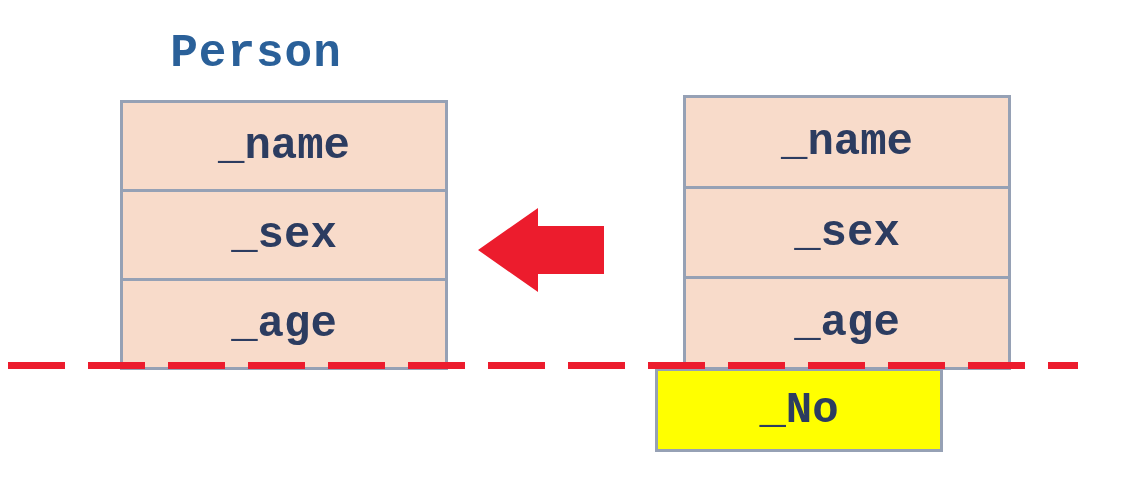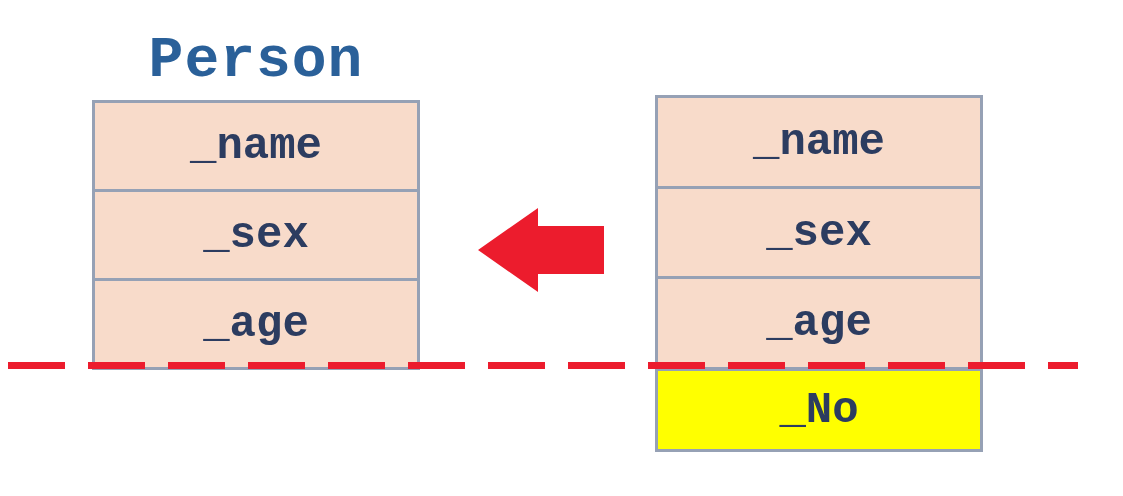--- a/index.html
+++ b/index.html
@@ -15,34 +15,35 @@
     position:relative;
     width:1123px;height:496px;
     background:#ffffff;
     overflow:hidden;
     font-family:"Liberation Mono","DejaVu Sans Mono",monospace;
   }
   .cls-title{
     position:absolute;
     width:328px;
     text-align:center;
-    font-size:58px;
+    font-size:46px;
     font-weight:bold;
     color:var(--title-blue);
     letter-spacing:1px;
     white-space:nowrap;
   }
   .cls-box{
     position:absolute;
     width:328px;
     background:var(--box-fill);
     border:3px solid var(--box-border);
     box-sizing:border-box;
     display:flex;
     flex-direction:column;
+    margin-left:28px;
   }
   .cls-row{
     flex:1;
     display:flex;
     align-items:center;
     justify-content:center;
     font-size:44px;
     font-weight:bold;
     color:var(--field-navy);
     white-space:nowrap;
@@ -50,21 +51,21 @@
   .cls-row + .cls-row{
     border-top:3px solid var(--box-border);
   }
   .person-title{left:92px;top:28px;}
   .person-box{left:92px;top:100px;height:270px;}
   .student-title{left:655px;top:26px;}
   .student-box{left:655px;top:95px;height:275px;}
   .extra-box{
     position:absolute;
     left:655px;top:368px;
-    width:328px;height:84px;
+    width:288px;height:84px;
     background:var(--highlight-yellow);
     border:3px solid var(--box-border);
     box-sizing:border-box;
     display:flex;
     align-items:center;
     justify-content:center;
     font-size:44px;
     font-weight:bold;
     color:var(--field-navy);
   }

